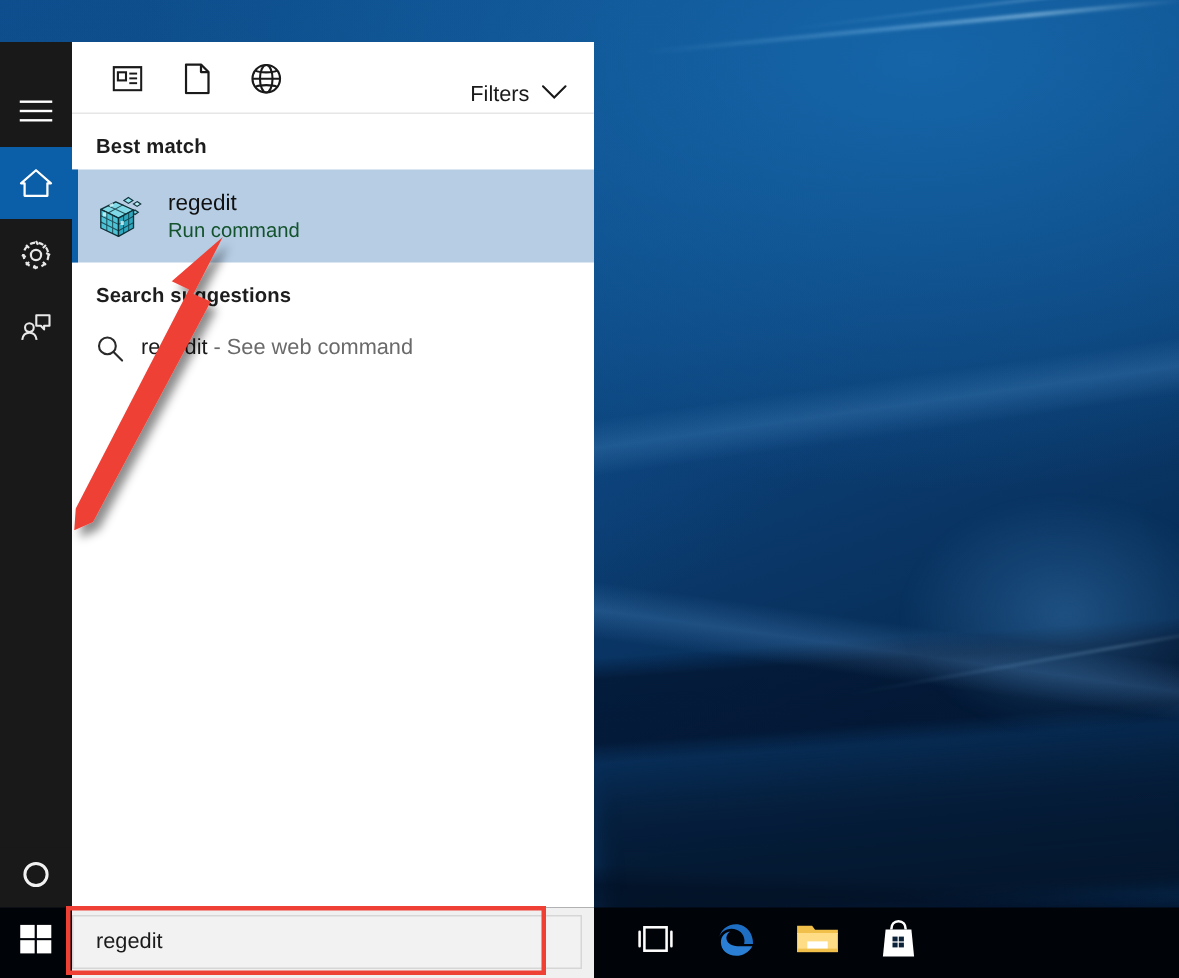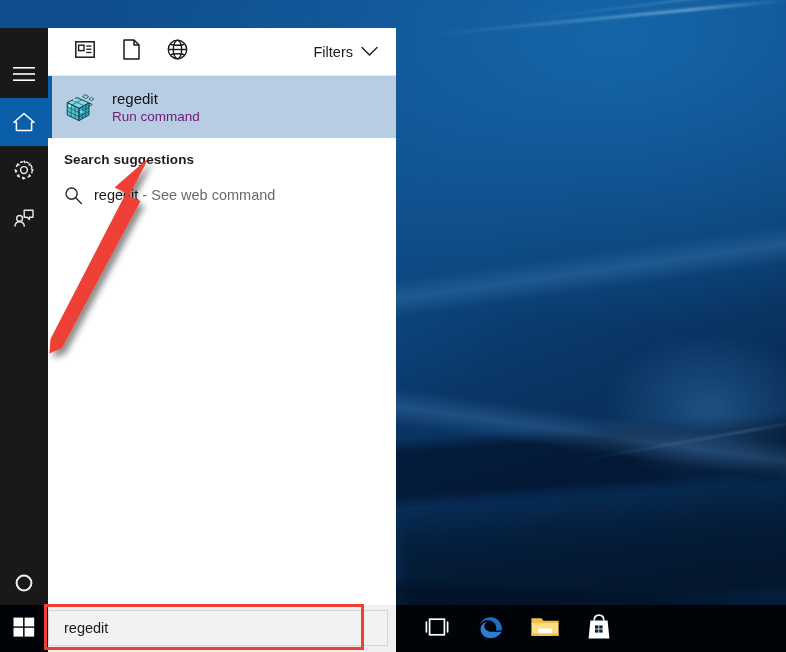--- a/index.html
+++ b/index.html
@@ -65,21 +65,21 @@
   .panel-body {
     flex:1 1 auto; height:100%;
     background:#ffffff;
     display:flex; flex-direction:column;
     position:relative;
   }
 
   
   .panel-header {
     height:48px; min-height:48px;
-    display:flex; align-items:center;
+    display:flex; align-items:flex-end;
     padding:0 16px 0 14px;
     border-bottom:1px solid #e6e6e6;
     background:#ffffff;
   }
   .hdr-icon {
     width:46px; height:40px;
     display:flex; align-items:center; justify-content:center;
     cursor:default;
   }
   .hdr-spacer { flex:1 1 auto; }
@@ -105,21 +105,21 @@
     padding-left:16px;
     cursor:default;
   }
   .best-row::before {
     content:""; position:absolute; left:0; top:0; bottom:0; width:4px;
     background:#0b5ea8;
   }
   .app-icon { width:34px; height:34px; margin-right:14px; flex:0 0 auto; }
   .best-texts { display:flex; flex-direction:column; gap:2px; }
   .best-title { font-size:15px; color:#111111; line-height:1.15; }
-  .best-sub   { font-size:13.5px; color:#701a75; line-height:1.15; }
+  .best-sub   { font-size:13.5px; color:#14532d; line-height:1.15; }
 
   
   .sugg-row {
     height:40px; display:flex; align-items:center;
     padding-left:16px; cursor:default;
   }
   .sugg-icon { width:30px; flex:0 0 auto; display:flex; align-items:center; }
   .sugg-text { font-size:14.5px; color:#1a1a1a; }
   .sugg-text .dim { color:#6a6a6a; }
 
@@ -288,20 +288,21 @@
         <div class="filters">
           <span>Filters</span>
           <span>
             <svg width="17" height="11" viewBox="0 0 17 11">
               <path d="M1 1.5 L8.5 9 L16 1.5" fill="none" stroke="#1a1a1a" stroke-width="1.4" stroke-linecap="round"></path>
             </svg>
           </span>
         </div>
       </div>
 
+      <div class="section-head">Best match</div>
 
       <div class="best-row">
         <span class="app-icon">
           <svg width="34" height="34" viewBox="0 0 34 34">
 
             <g>
               <path d="M21.6 4.6 L24.6 6.6 L21.6 8.6 L18.6 6.6 Z" fill="#8fe3ee" stroke="#13313a" stroke-width="0.8"></path>
               <path d="M27.4 7.4 L29.8 9.0 L27.4 10.6 L25.0 9.0 Z" fill="#b8f0f6" stroke="#13313a" stroke-width="0.8"></path>
               <path d="M26.0 13.0 L28.2 14.5 L26.0 16.0 L23.8 14.5 Z" fill="#6fd4e4" stroke="#13313a" stroke-width="0.8"></path>
             </g>

